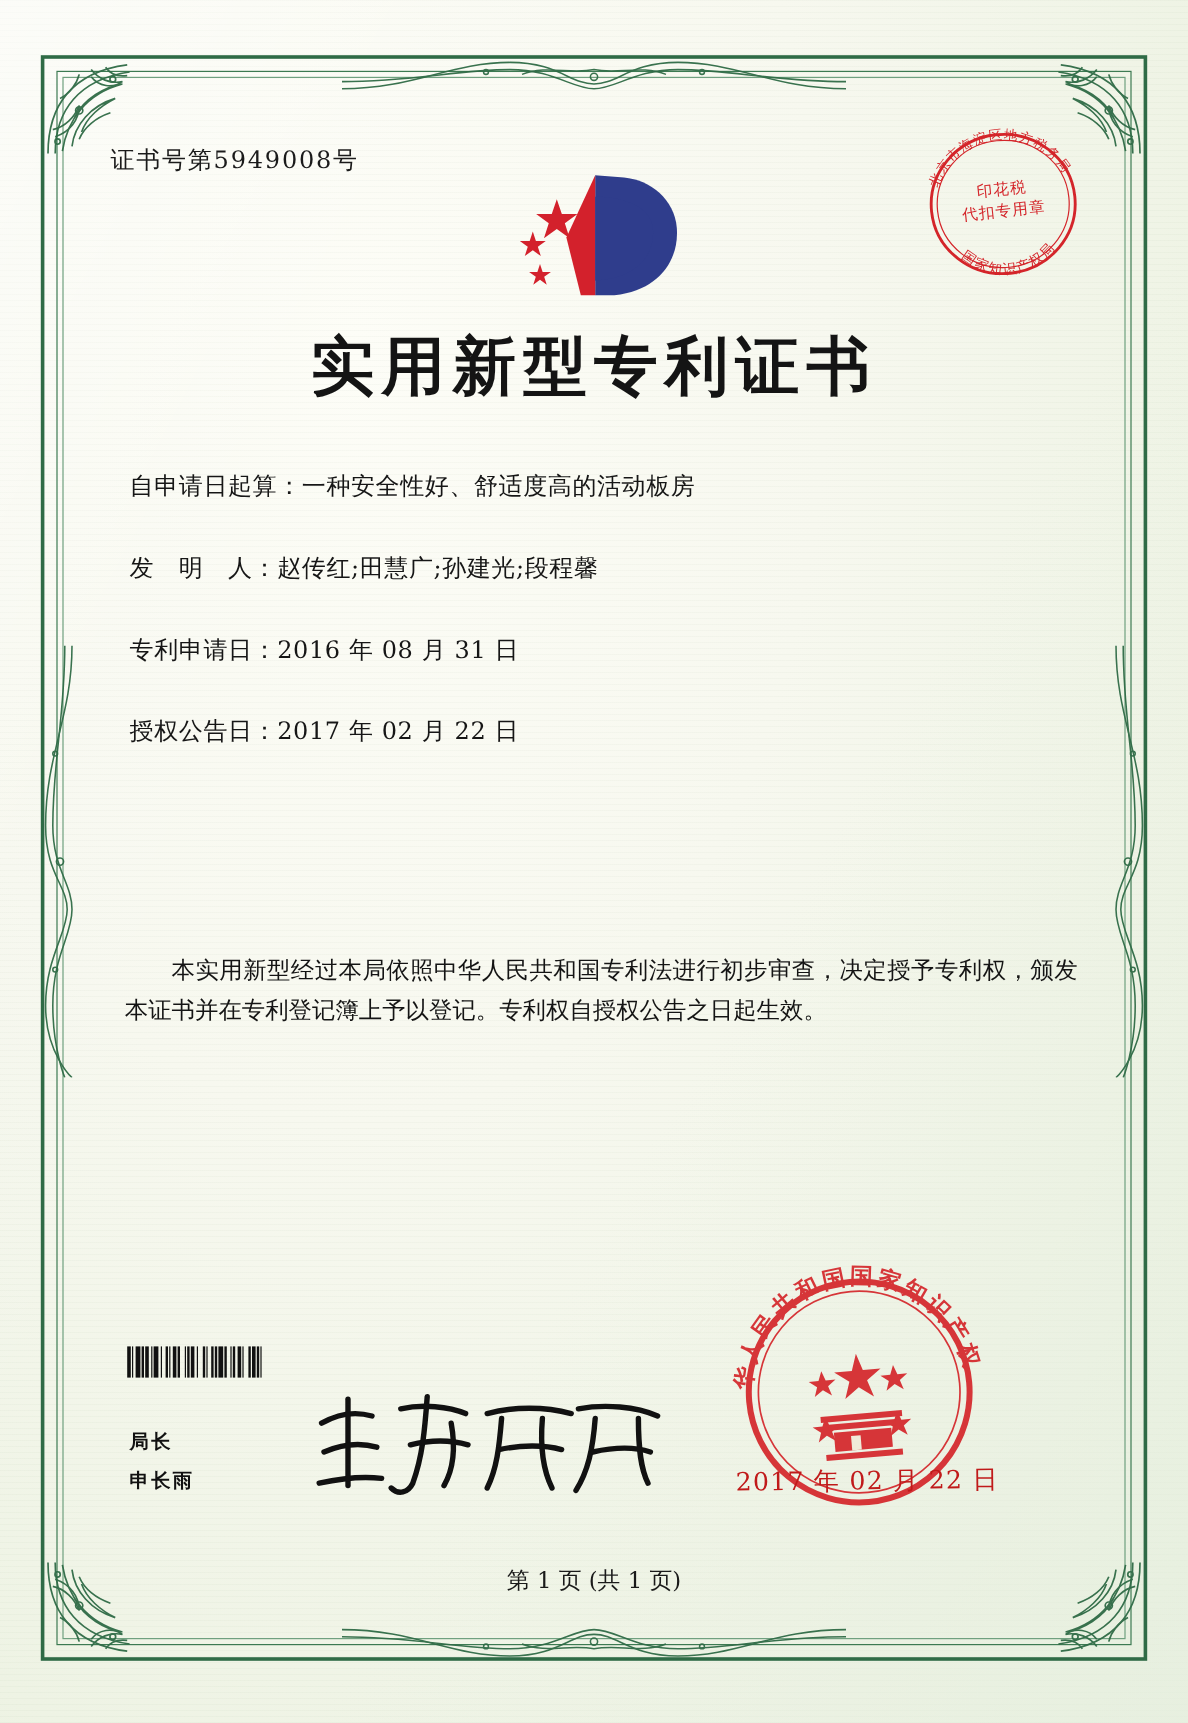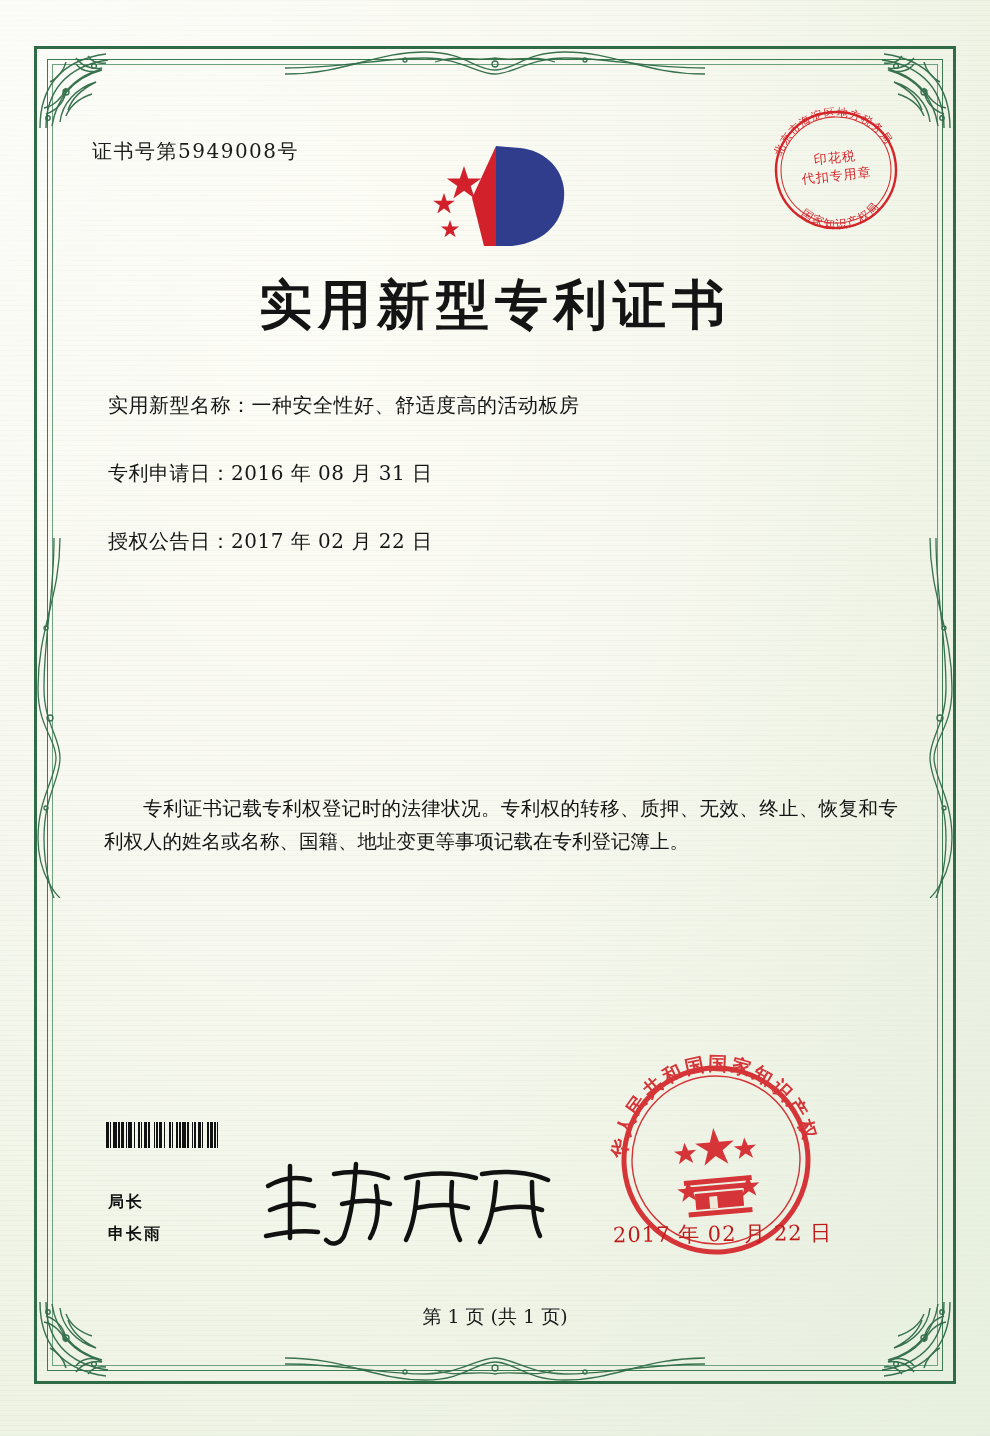--- a/index.html
+++ b/index.html
@@ -75,21 +75,21 @@
   .edge-right { right: 30px; top: 50%; transform: translateY(-50%) scaleX(-1); width: 34px; height: 360px; }
 
   
   .content {
     position: absolute;
     left: 86px; top: 92px; right: 86px; bottom: 92px;
   }
 
   .cert-no {
     position: absolute;
-    left: 6px; top: 46px;
+    left: 6px; top: 28px;
     font-size: 20px;
     color: #1b1b1b;
     letter-spacing: 1.5px;
     font-family: "DejaVu Serif", "Liberation Serif", serif;
   }
 
   
   .logo {
     position: absolute;
     left: 50%; top: 46px;
@@ -344,32 +344,35 @@
         </text>
         <text x="74" y="62" font-size="13" fill="#d4252a" text-anchor="middle" font-family="'DejaVu Serif',serif" letter-spacing="1">印花税</text>
         <text x="74" y="80" font-size="13" fill="#d4252a" text-anchor="middle" font-family="'DejaVu Serif',serif" letter-spacing="1">代扣专用章</text>
       </g>
     </svg>
 
     <div class="title">实用新型专利证书</div>
 
     <div class="fields">
       <div class="field">
-        <span class="lbl">实用新型名称：</span><span class="val">一种安全性好、舒适度高的活动板房</span>
+        <span class="lbl">自申请日起算：</span><span class="val">一种安全性好、舒适度高的活动板房</span>
+      </div>
+      <div class="field">
+        <span class="lbl">发　明　人：</span><span class="val">赵传红;田慧广;孙建光;段程馨</span>
       </div>
       <div class="field">
         <span class="lbl">专利申请日：</span><span class="val">2016 年 08 月 31 日</span>
       </div>
       <div class="field">
         <span class="lbl">授权公告日：</span><span class="val">2017 年 02 月 22 日</span>
       </div>
     </div>
 
     <div class="paras">
-      <p>专利证书记载专利权登记时的法律状况。专利权的转移、质押、无效、终止、恢复和专利权人的姓名或名称、国籍、地址变更等事项记载在专利登记簿上。</p>
+      <p>本实用新型经过本局依照中华人民共和国专利法进行初步审查，决定授予专利权，颁发本证书并在专利登记簿上予以登记。专利权自授权公告之日起生效。</p>
     </div>
 
     <div class="barcode">
         <i style="width: 3px; background: rgb(17, 17, 17);"></i>
         <i style="width: 1px; background: transparent;"></i>
         <i style="width: 1px; background: rgb(17, 17, 17);"></i>
         <i style="width: 2px; background: transparent;"></i>
         <i style="width: 4px; background: rgb(17, 17, 17);"></i>
         <i style="width: 1px; background: transparent;"></i>
         <i style="width: 2px; background: rgb(17, 17, 17);"></i>

